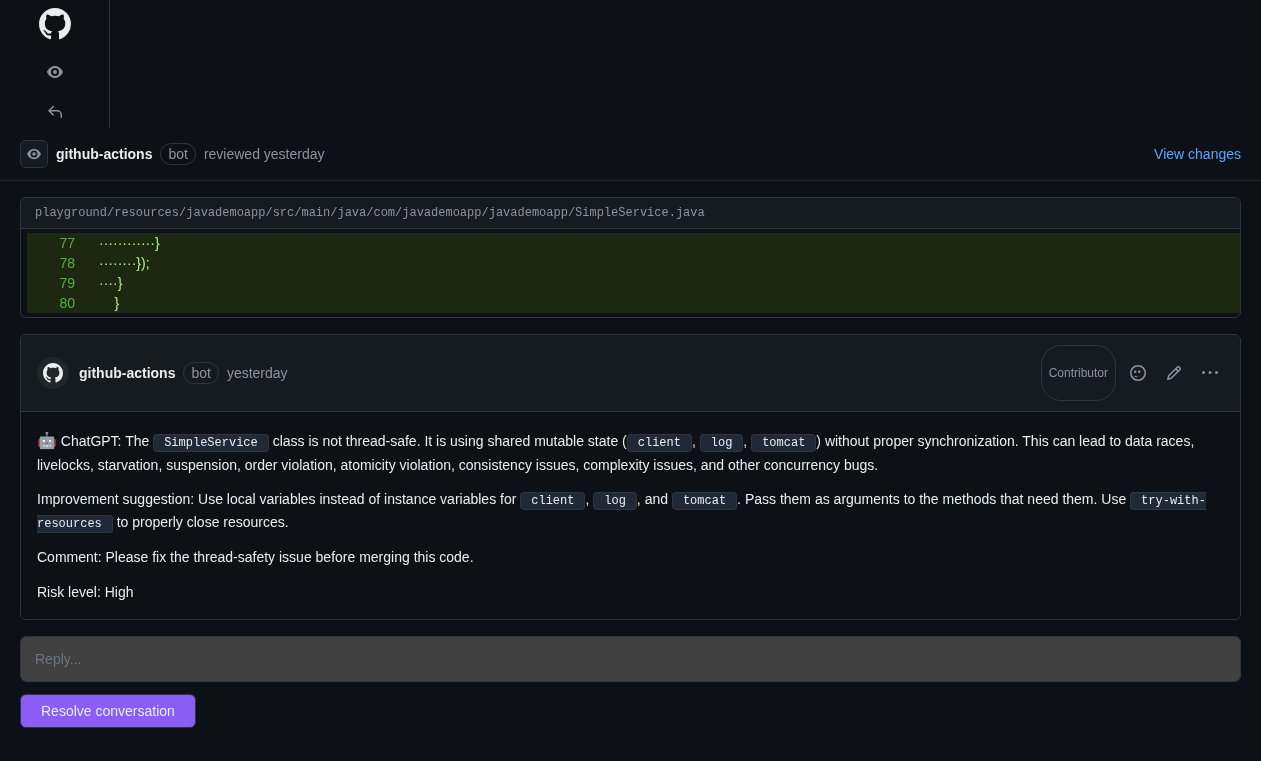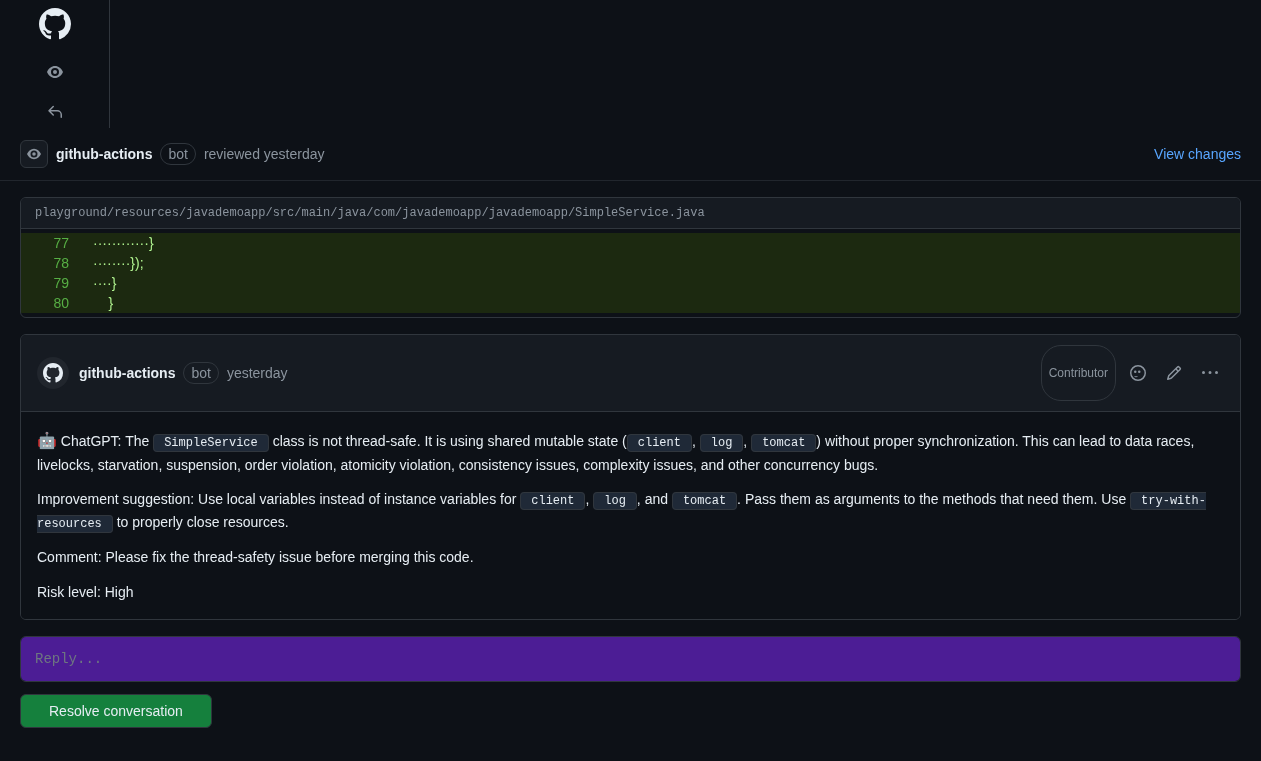--- a/index.html
+++ b/index.html
@@ -137,20 +137,21 @@
     }
 
     .line-number {
       width: 60px;
       min-width: 60px;
       padding: 2px 12px;
       text-align: right;
       color: #57af44;
       user-select: none;
       background-color: #1c2910;
+      margin-left: 6px;
     }
 
     .line-content {
       flex: 1;
       padding: 2px 12px;
       color: #aff28e;
       white-space: pre;
       background-color: #1c2910;
     }
 
@@ -265,45 +266,45 @@
     
     .reply-container {
       margin: 0 20px 12px 20px;
       border: 1px solid #30363d;
       border-radius: 6px;
       overflow: hidden;
     }
 
     .reply-input {
       width: 100%;
-      background-color: #4c1d95;
+      background-color: #404040;
       border: none;
       color: #8b949e;
       padding: 12px 14px;
       font-size: 14px;
       outline: none;
-      font-family: Liberation Mono, monospace;
+      font-family: Liberation Sans, sans-serif;
       min-height: 44px;
     }
 
     .reply-input::placeholder {
       color: #6e7681;
     }
 
     
     .resolve-container {
       margin: 0 20px 16px 20px;
     }
 
     .resolve-btn {
-      background-color: #15803d;
-      border: 1px solid #30363d;
-      border-radius: 6px;
-      color: #e6edf3;
-      padding: 8px 28px;
+      background-color: #8b5cf6;
+      border: 1px solid #30363d;
+      border-radius: 6px;
+      color: #e6edf3;
+      padding: 8px 20px;
       font-size: 14px;
       font-weight: 500;
       cursor: pointer;
     }
 
     
     .robot-emoji {
       font-size: 16px;
     }
   </style>

